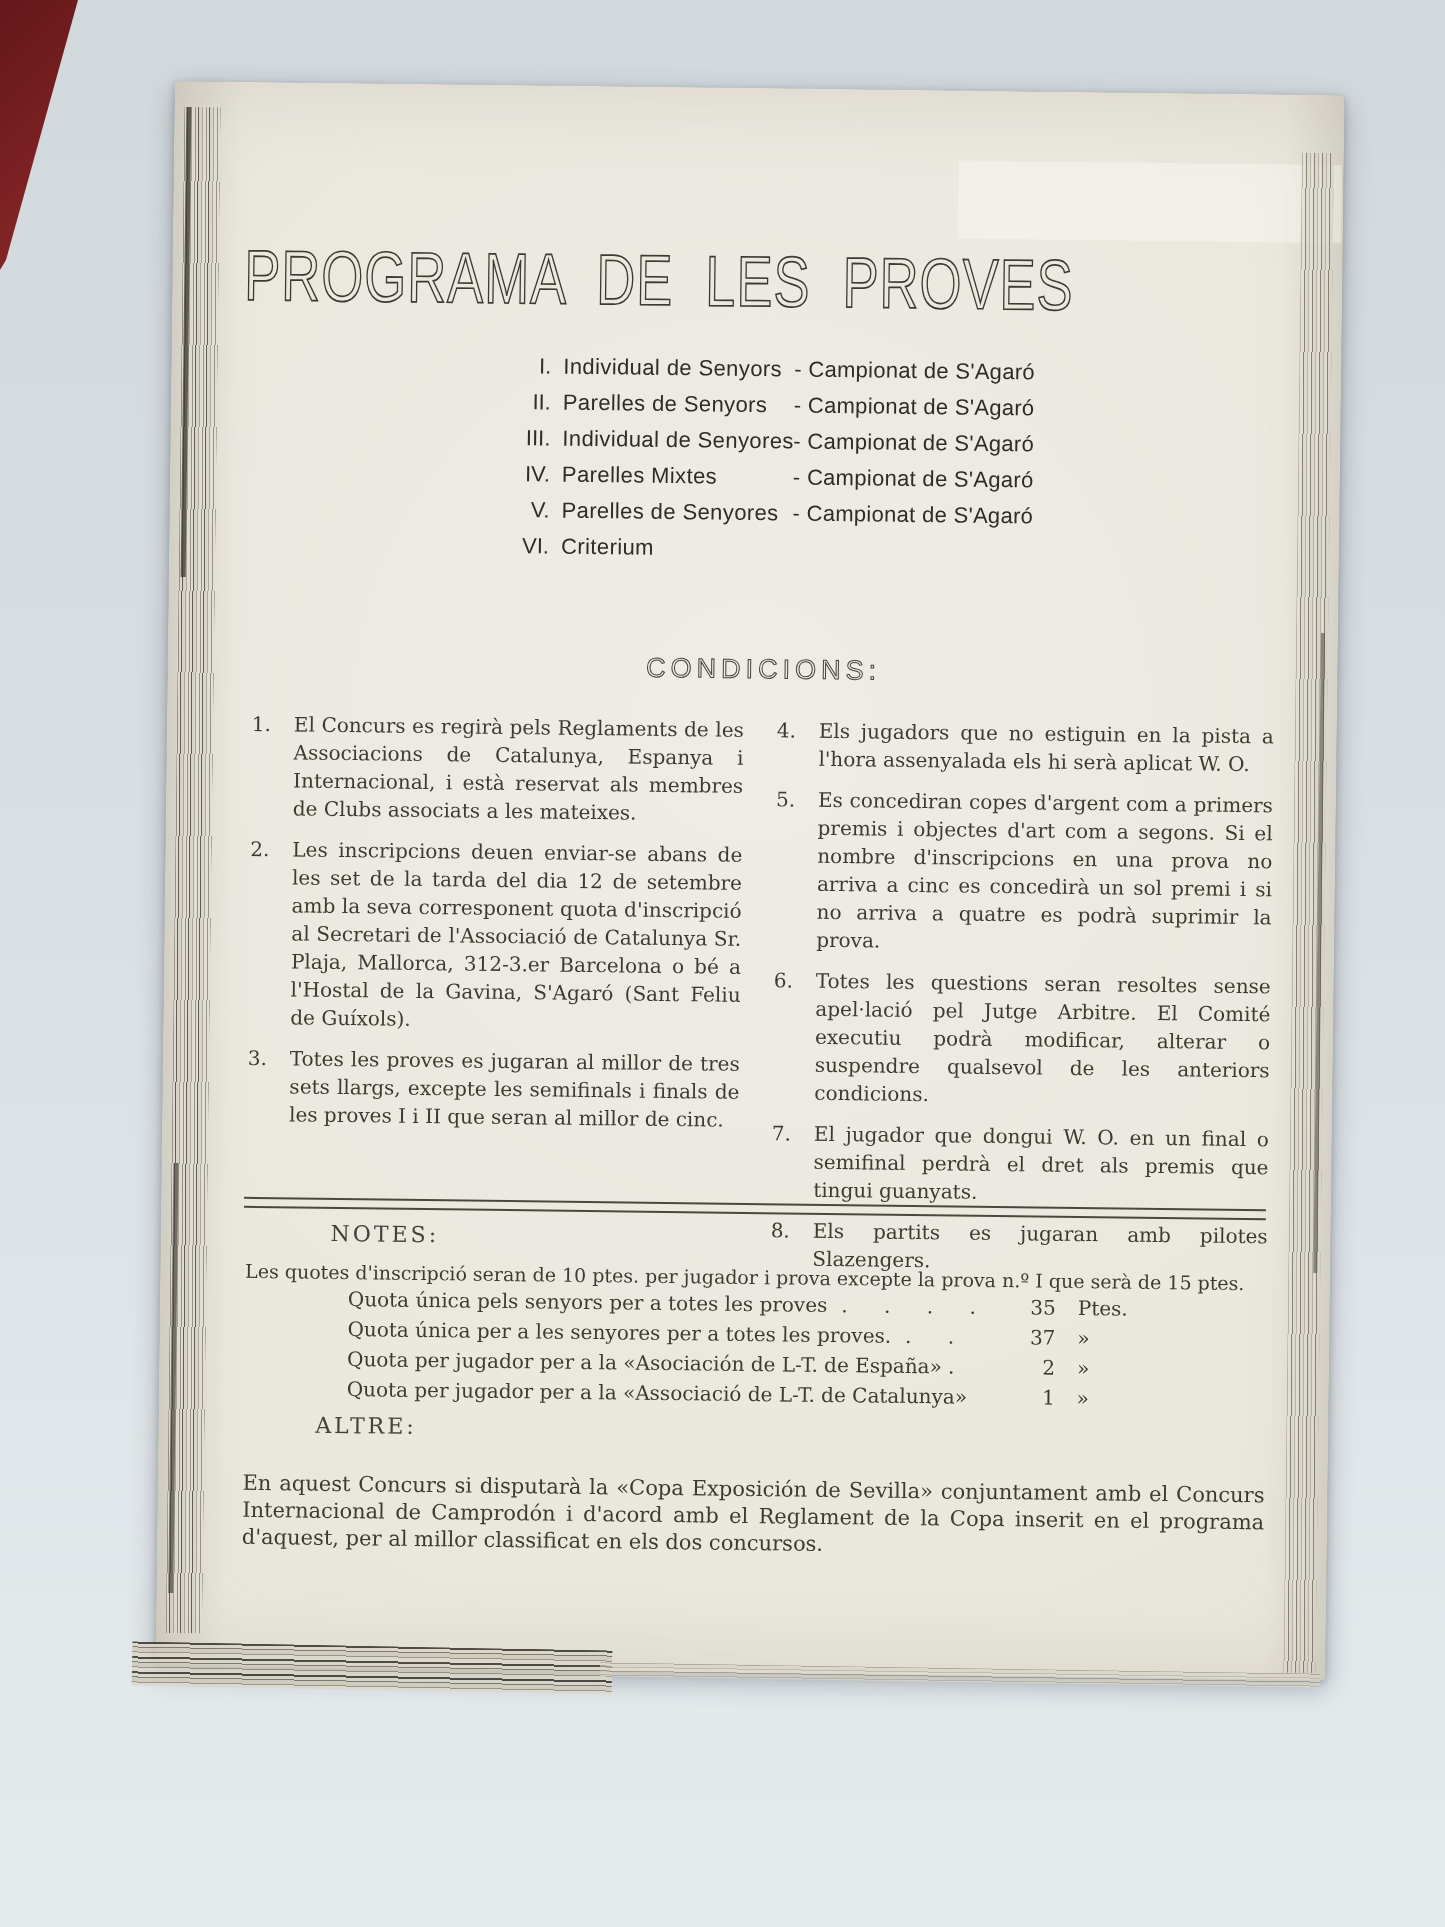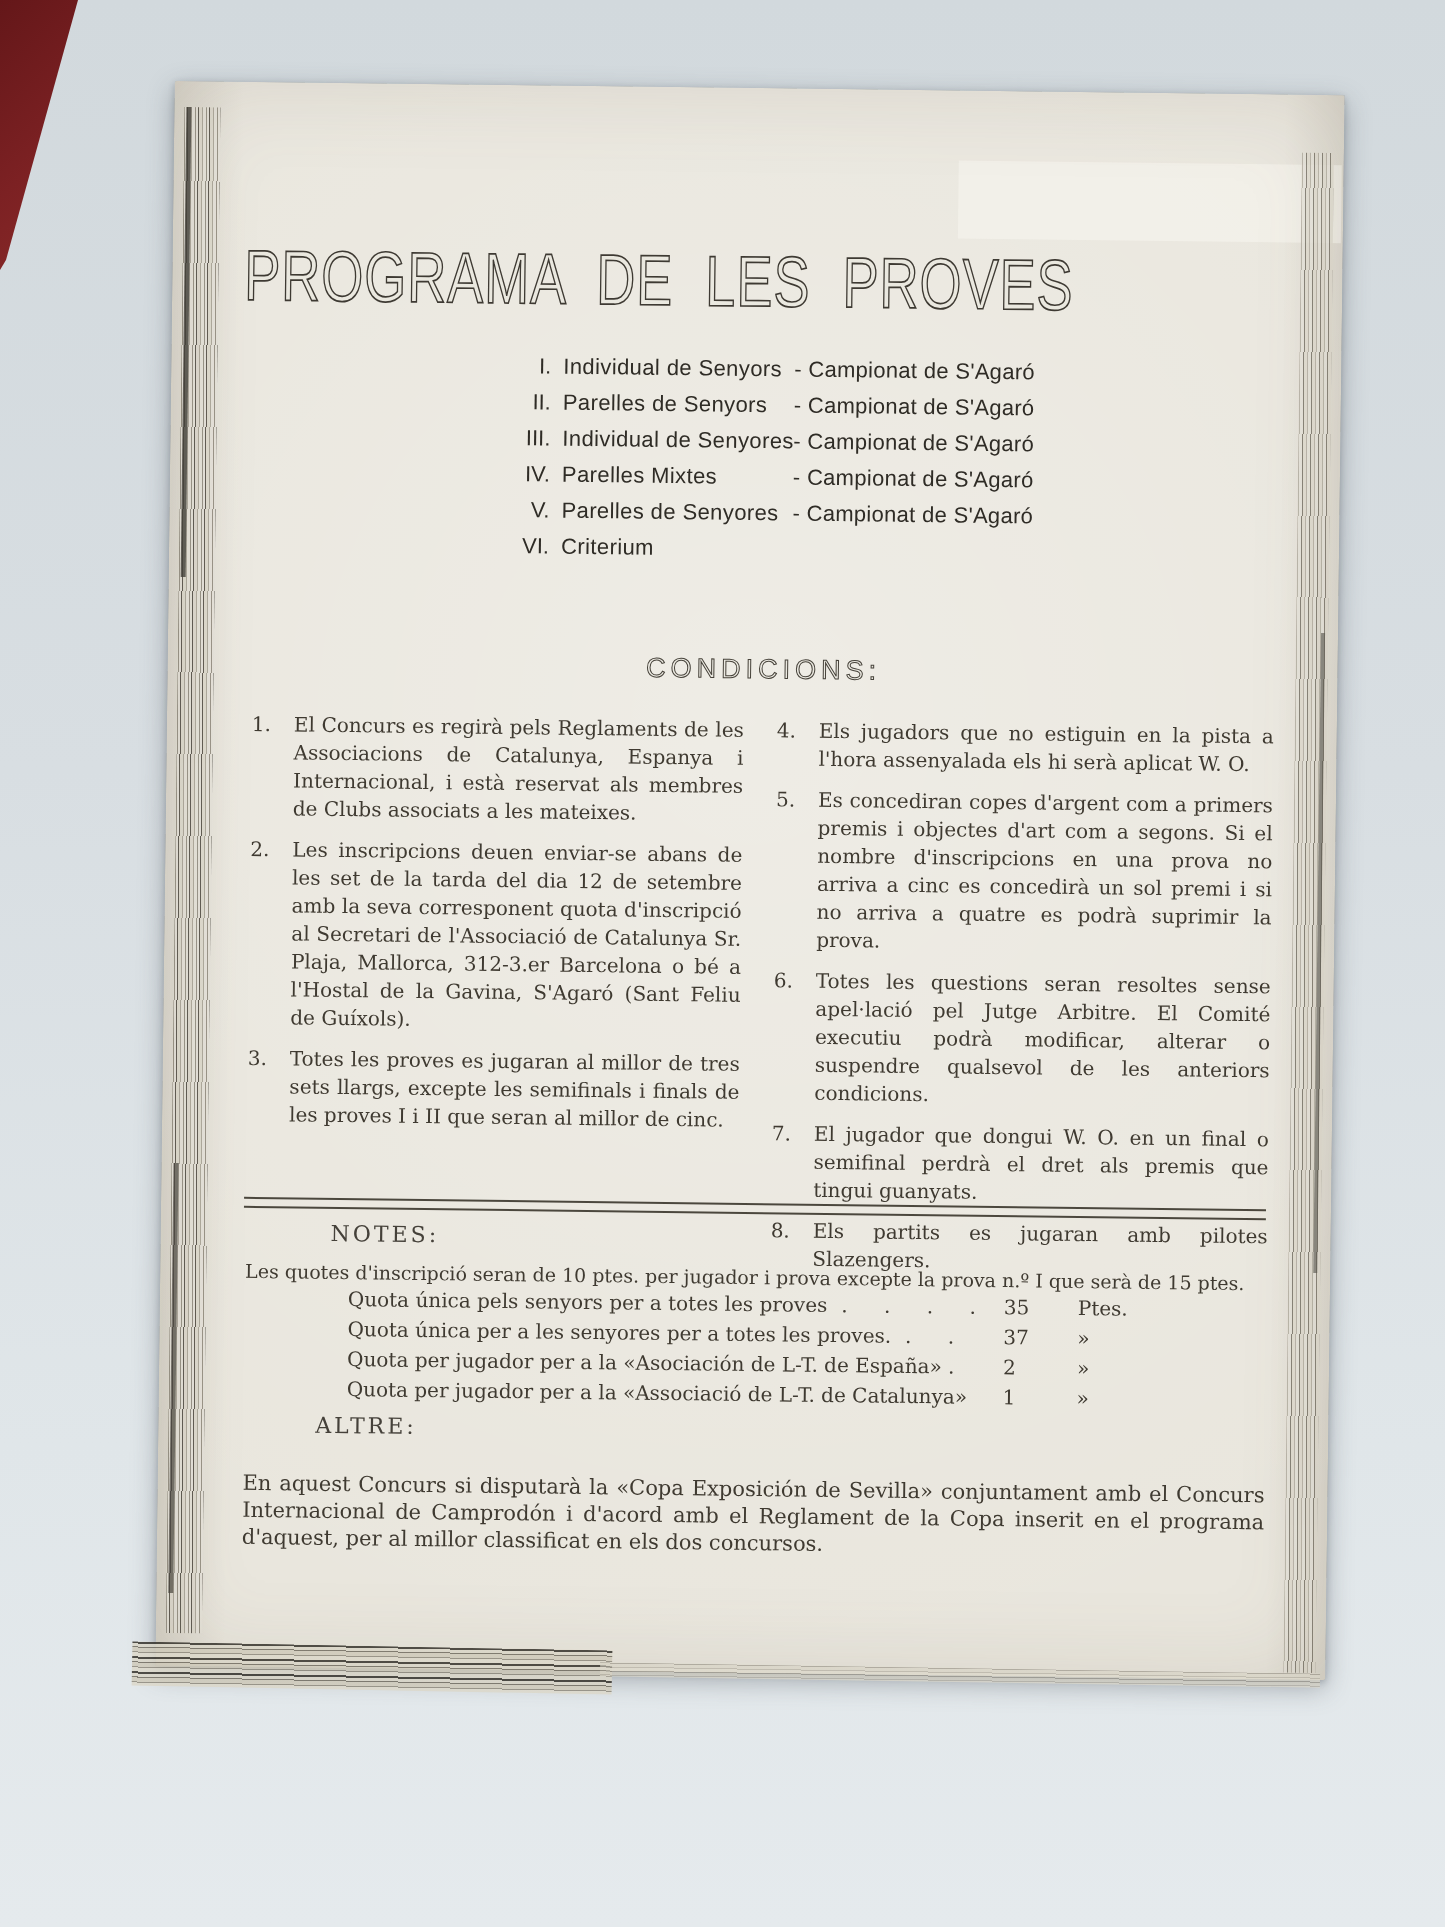--- a/index.html
+++ b/index.html
@@ -101,21 +101,21 @@
   .cond-item .ctext{flex:1;text-align:justify;}
   .rule{
     left:83px;top:1115px;width:1022px;height:7px;
     border-top:2px solid #4b473d;border-bottom:2px solid #4b473d;
   }
   .notes-head{left:170px;top:1138px;font-size:22px;letter-spacing:3px;color:#45413a;}
   .notes-intro{left:85px;top:1178px;width:1060px;font-size:19px;color:#3f3a31;white-space:nowrap;}
   .fees{left:188px;top:1204px;width:792px;font-size:20px;color:#3f3a31;}
   .fee-row{display:grid;grid-template-columns:auto 1fr 52px 84px;height:30px;align-items:baseline;}
   .fee-row .fdots{word-spacing:30px;padding-left:14px;overflow:hidden;white-space:nowrap;}
-  .fee-row .fval{}
+  .fee-row .fval{text-align:right;}
   .fee-row .funit{padding-left:22px;}
   .altre-head{left:157px;top:1330px;font-size:22px;letter-spacing:3px;color:#45413a;}
   .altre-text{left:85px;top:1388px;width:1022px;font-size:21px;line-height:27px;
     text-align:justify;color:#3f3a31;}
 </style>
 </head>
 <body>
 
 <div class="bg">
   <div class="cover-corner"></div>

